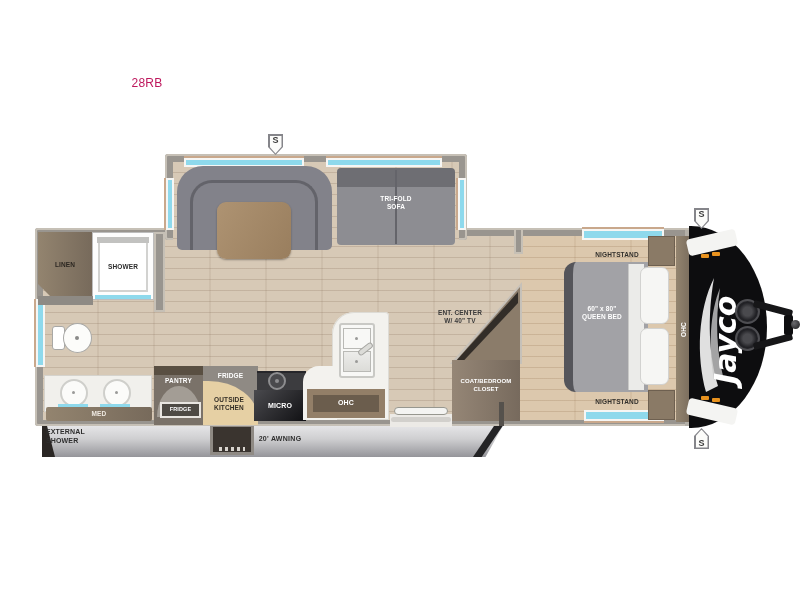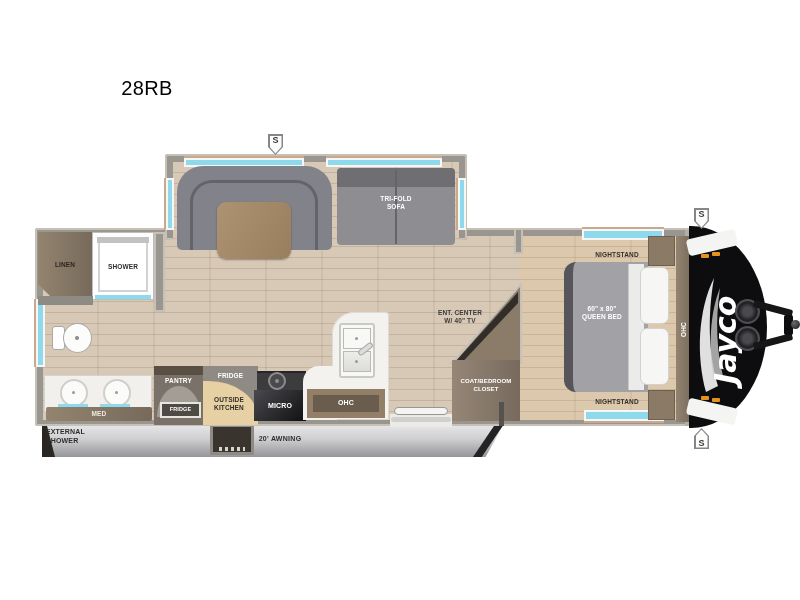--- a/index.html
+++ b/index.html
@@ -25,21 +25,21 @@
   .shield.up .sh-in{clip-path:polygon(0 38%,50% 0,100% 38%,100% 100%,0 100%);}
   .shield .s-l{position:absolute;left:0;width:100%;text-align:center;font-size:9px;font-weight:bold;color:#3a3a3a;}
   .shield .s-l.t{top:1px;} .shield .s-l.b{bottom:1px;}
   .tri{clip-path:polygon(100% 0,100% 100%,0 100%);}
 </style>
 </head>
 <body>
 
 <div id="plan">
 
-  <div class="lbl" style="left:112px;top:76px;width:70px;font-size:20px;font-weight:500;color:#000000;text-align:center;">28RB</div>
+  <div class="lbl" style="left:112px;top:76px;width:70px;font-size:12px;font-weight:500;color:#be185d;text-align:center;">28RB</div>
 
   <div class="abs" style="left:42px;top:424px;width:462px;height:33px;background:linear-gradient(180deg,#e8e8ea 0%,#cfcfd1 45%,#95959a 100%);clip-path:polygon(4px 0,100% 0,96% 100%,0 100%);"></div>
   <div class="abs" style="left:42px;top:424px;width:13px;height:33px;background:#2a2624;clip-path:polygon(0 0,35% 0,100% 100%,0 100%);"></div>
   <div class="abs" style="left:473px;top:424px;width:31px;height:33px;background:#232325;clip-path:polygon(72% 0,100% 0,28% 100%,0 100%);"></div>
   <div class="lbl" style="left:46px;top:428px;width:62px;text-align:left;color:#2e2e2e;">EXTERNAL
 SHOWER</div>
   <div class="abs" style="left:210px;top:424px;width:44px;height:31px;background:#3a342f;border:3px solid #8f8a84;"></div>
   <div class="abs" style="left:219px;top:447px;width:26px;height:4px;background:repeating-linear-gradient(90deg,#d8d4ce 0 3px,#3a342f 3px 6px);"></div>
   <div class="lbl" style="left:250px;top:435px;width:60px;color:#2e2e2e;letter-spacing:.04em;">20' AWNING</div>
 

